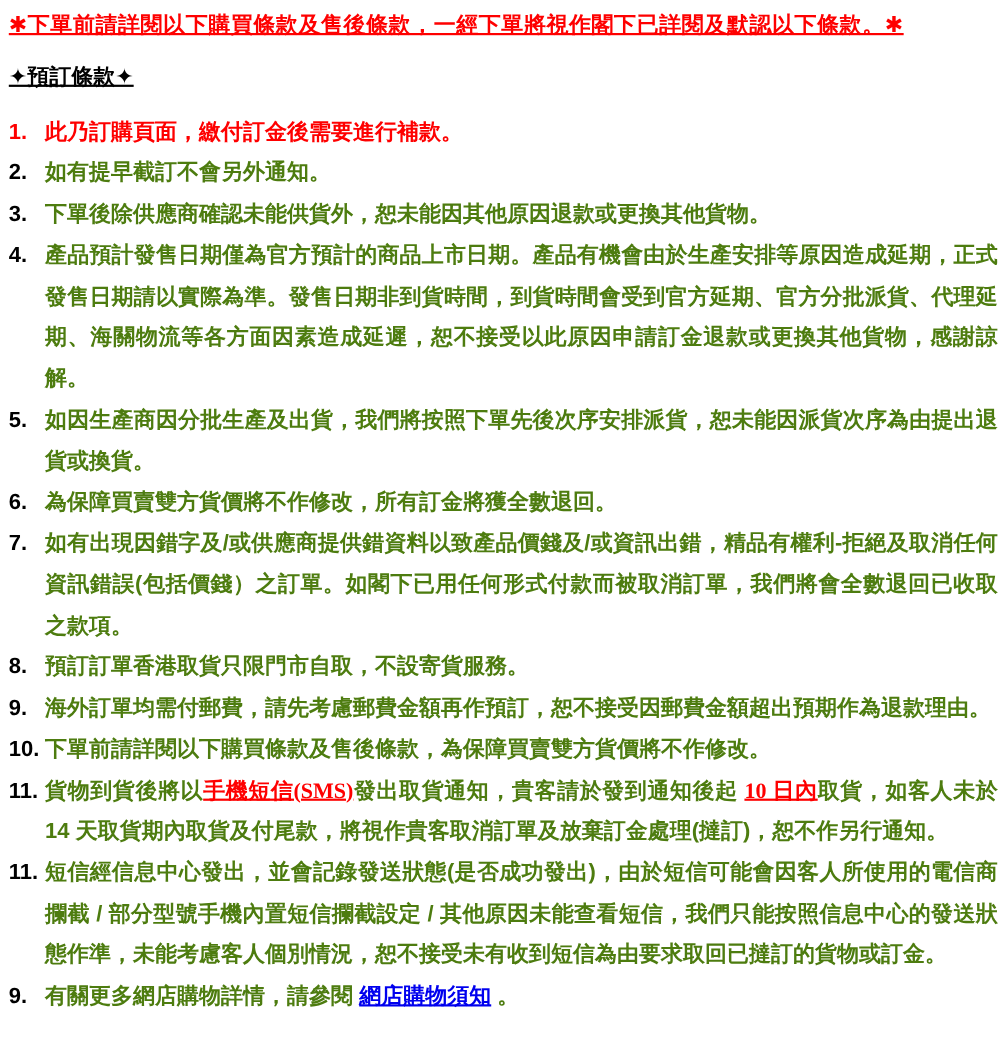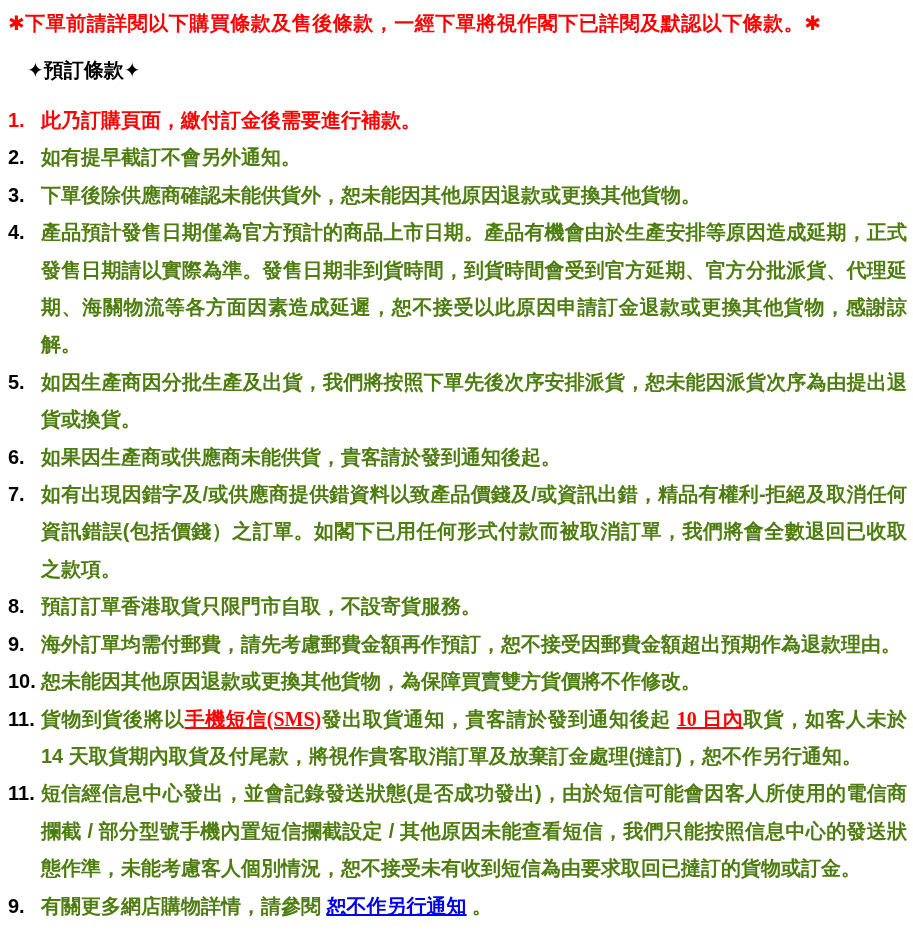--- a/index.html
+++ b/index.html
@@ -12,31 +12,32 @@
     color: #000000;
     font-size: 20px;
   }
   .doc {
     padding: 8px 6px 6px 8px;
   }
   .title {
     color: #fe0000;
     font-size: 20px;
     line-height: 30px;
+    text-decoration: underline;
     margin-bottom: 17px;
     letter-spacing: 0.5px;
   }
   .section-header {
     color: #000000;
     font-size: 20px;
     line-height: 30px;
     margin-bottom: 17px;
   }
   .section-header .underlined {
-    margin-left: 19px;
+    text-decoration: underline;
   }
   .terms-list { width: 100%; }
   .term-item {
     display: flex;
     line-height: 37.4px;
   }
   .term-num {
     flex: 0 0 33px;
     text-align: left;
   }
@@ -86,44 +87,44 @@
       <div class="term-item">
         <span class="term-num">4.</span>
         <span class="term-text"><span class="seg black">產品預計發售日期僅為官方預計的商品上市日期。產品有機會由於生產安排等原因造成延期，正式發售日期請以實際為準。發售日期非到貨時間，到貨時間會受到官方延期、官方分批派貨、代理延期、海關物流等各方面因素造成延遲，恕不接受以此原因申請訂金退款或更換其他貨物，感謝諒解。</span></span>
       </div>
       <div class="term-item">
         <span class="term-num">5.</span>
         <span class="term-text"><span class="seg black">如因生產商因分批生產及出貨，我們將按照下單先後次序安排派貨，恕未能因派貨次序為由提出退貨或換貨。</span></span>
       </div>
       <div class="term-item">
         <span class="term-num">6.</span>
-        <span class="term-text"><span class="seg black">如果因生產商或供應商未能供貨，貴客請於發到通知後起。</span></span>
+        <span class="term-text"><span class="seg black">為保障買賣雙方貨價將不作修改，所有訂金將獲全數退回。</span></span>
       </div>
       <div class="term-item">
         <span class="term-num">7.</span>
         <span class="term-text"><span class="seg black">如有出現因錯字及/或供應商提供錯資料以致產品價錢及/或資訊出錯，精品有權利-拒絕及取消任何資訊錯誤(包括價錢）之訂單。如閣下已用任何形式付款而被取消訂單，我們將會全數退回已收取之款項。</span></span>
       </div>
       <div class="term-item">
         <span class="term-num">8.</span>
         <span class="term-text"><span class="seg black">預訂訂單香港取貨只限門市自取，不設寄貨服務。</span></span>
       </div>
       <div class="term-item">
         <span class="term-num">9.</span>
         <span class="term-text"><span class="seg black">海外訂單均需付郵費，請先考慮郵費金額再作預訂，恕不接受因郵費金額超出預期作為退款理由。</span></span>
       </div>
       <div class="term-item">
         <span class="term-num">10.</span>
-        <span class="term-text"><span class="seg black">恕未能因其他原因退款或更換其他貨物，為保障買賣雙方貨價將不作修改。</span></span>
+        <span class="term-text"><span class="seg black">下單前請詳閱以下購買條款及售後條款，為保障買賣雙方貨價將不作修改。</span></span>
       </div>
       <div class="term-item">
         <span class="term-num">11.</span>
         <span class="term-text"><span class="seg black">貨物到貨後將以</span><span class="seg red-underline">手機短信(SMS)</span><span class="seg black">發出取貨通知，貴客請於發到通知後起 </span><span class="seg red-underline">10 日內</span><span class="seg black">取貨，如客人未於 14 天取貨期內取貨及付尾款，將視作貴客取消訂單及放棄訂金處理(撻訂)，恕不作另行通知。</span></span>
       </div>
       <div class="term-item">
         <span class="term-num">11.</span>
         <span class="term-text"><span class="seg black">短信經信息中心發出，並會記錄發送狀態(是否成功發出)，由於短信可能會因客人所使用的電信商攔截 / 部分型號手機內置短信攔截設定 / 其他原因未能查看短信，我們只能按照信息中心的發送狀態作準，未能考慮客人個別情況，恕不接受未有收到短信為由要求取回已撻訂的貨物或訂金。</span></span>
       </div>
       <div class="term-item">
         <span class="term-num">9.</span>
-        <span class="term-text"><span class="seg black">有關更多網店購物詳情，請參閱 </span><a href="#" class="seg link">恕不作另行通知</a><span class="seg black"> 。</span></span>
+        <span class="term-text"><span class="seg black">有關更多網店購物詳情，請參閱 </span><a href="#" class="seg link">網店購物須知</a><span class="seg black"> 。</span></span>
       </div>
     </div>
 </div>
 
 </body></html>

